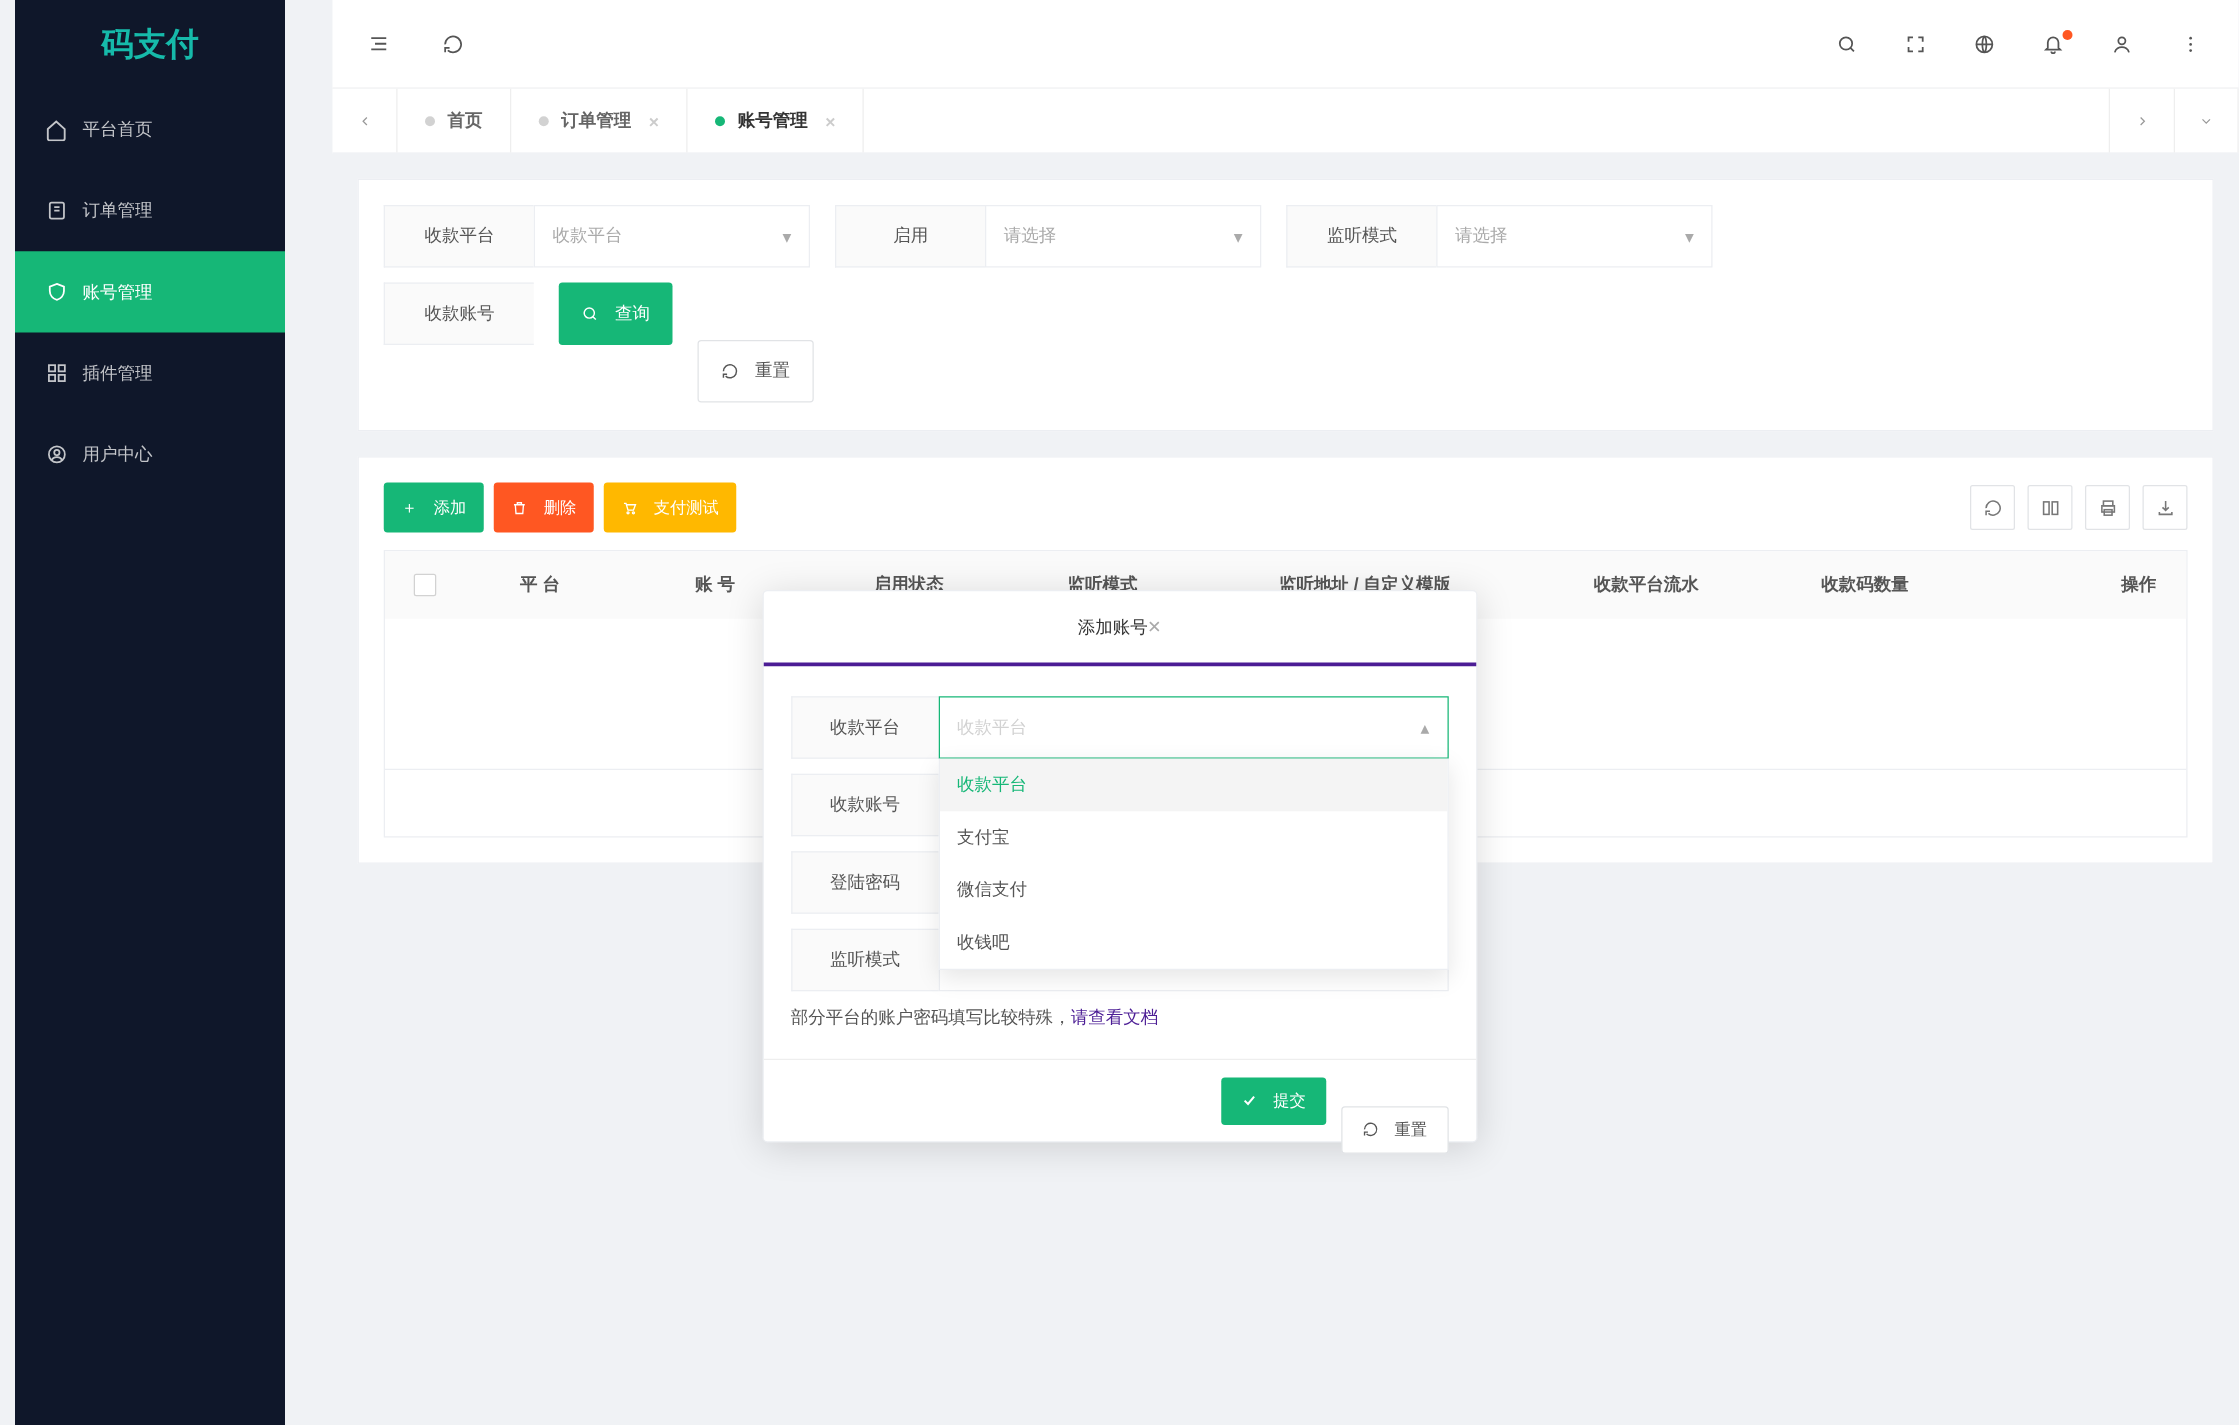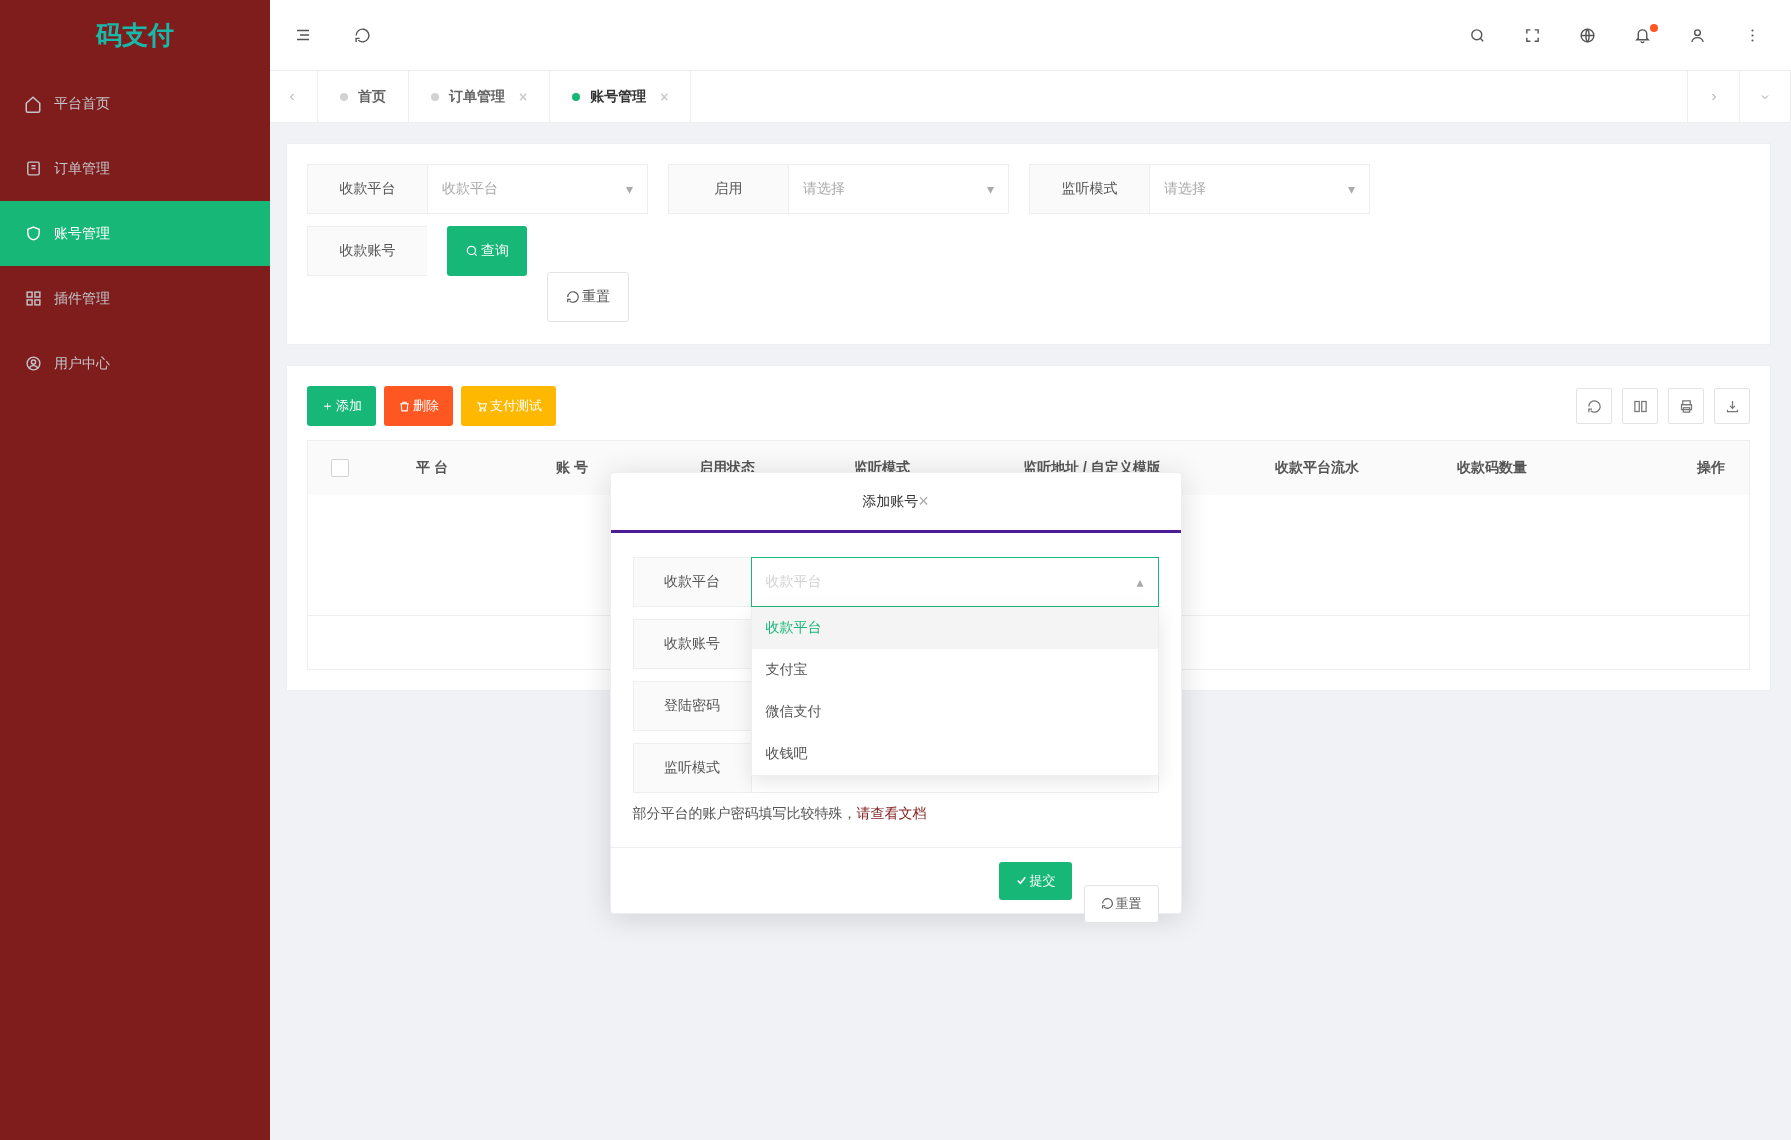--- a/index.html
+++ b/index.html
@@ -1,19 +1,19 @@
 <!DOCTYPE html>
 <html><head>
 <meta charset="utf-8">
 <style>
 * { box-sizing: border-box; margin: 0; padding: 0; }
 body { font-family: "Helvetica Neue", Arial, "PingFang SC", "Microsoft YaHei", sans-serif; font-size: 14px; color: #333; background: #f0f2f5; }
 
 
-.sidebar { position: fixed; left: 0; top: 0; bottom: 0; width: 270px; background: #7f1d1d; color: #d6d6d6; }
+.sidebar { position: fixed; left: 12px; top: 0; bottom: 0; width: 216px; background: #0f172a; color: #d6d6d6; }
 .logo { height: 71px; display: flex; align-items: center; justify-content: center; font-size: 26px; font-weight: bold; color: #16baaa; }
 .nav-item { height: 65px; display: flex; align-items: center; padding-left: 24px; gap: 12px; cursor: pointer; color: #c3c5c9; }
 .nav-item.active { background: #16b777; color: #fff; }
 .nav-item .icon { width: 18px; height: 18px; display: inline-flex; align-items: center; justify-content: center; }
 
 
 .main { margin-left: 266px; }
 
 
 .topbar { height: 71px; background: #fff; border-bottom: 1px solid #edeef0; display: flex; align-items: center; justify-content: space-between; padding: 0 30px 0 28px; }
@@ -36,21 +36,21 @@
 
 
 .page { padding: 20px; }
 .panel { background: #fff; border: 1px solid #eceef2; padding: 20px 20px 10px 20px; margin-bottom: 20px; }
 
 
 .filter-row { display: flex; gap: 20px; flex-wrap: wrap; margin-bottom: 12px; }
 .field { display: flex; align-items: center; height: 50px; }
 .field-label { width: 120px; height: 50px; background: #fafafa; border: 1px solid #eceef2; border-right: none; display: flex; align-items: center; justify-content: center; color: #555; font-size: 14px; }
 .field-input { width: 221px; height: 50px; border: 1px solid #eceef2; padding: 0 14px; background: #fff; display: flex; align-items: center; justify-content: space-between; color: #aaa; }
-.btn { height: 50px; padding: 0 18px; border-radius: 3px; border: none; display: inline-flex; align-items: center; gap: 2px; cursor: pointer; font-size: 14px; }
+.btn { height: 50px; padding: 0 18px; border-radius: 3px; border: none; display: inline-flex; align-items: center; gap: 13px; cursor: pointer; font-size: 14px; }
 .btn-green { background: #16b777; color: #fff; }
 .btn-default { background: #fff; color: #555; border: 1px solid #e1e3e6; margin-top: 46px; }
 
 
 .actionbar { display: flex; align-items: center; justify-content: space-between; margin-bottom: 14px; }
 .action-left { display: flex; gap: 8px; }
 .btn-sm { height: 40px; padding: 0 14px; font-size: 13px; }
 .btn-red { background: #ff5722; color: #fff; }
 .btn-orange { background: #ffb800; color: #fff; }
 .action-right { display: flex; gap: 10px; }
@@ -71,21 +71,21 @@
 .modal { width: 572px; background: #fff; border: 1px solid #eceef2; border-radius: 4px; box-shadow: 0 4px 30px rgba(0,0,0,0.14); margin-top: 472px; }
 .modal-header { height: 60px; display: flex; align-items: center; justify-content: center; padding: 0 22px; border-bottom: 3px solid #4c1d95; color: #333; }
 .modal-close { color: #aaa; cursor: pointer; font-size: 18px; }
 .modal-body { padding: 24px 22px; position: relative; }
 .modal-row { display: flex; align-items: center; margin-bottom: 12px; }
 .modal-label { width: 118px; height: 50px; background: #fafafa; border: 1px solid #eceef2; border-right: none; display: flex; align-items: center; justify-content: center; color: #555; }
 .modal-input { flex: 1; height: 50px; border: 1px solid #eceef2; padding: 0 14px; display: flex; align-items: center; justify-content: space-between; color: #aaa; position: relative; }
 .modal-input.focus { border: 1px solid #16b777; }
 .modal-input.focus .input-text { color: #d2d2d2; }
 .hint { color: #555; margin-top: 6px; }
-.hint a { color: #7f1d1d; text-decoration: none; cursor: pointer; }
+.hint a { color: #4c1d95; text-decoration: none; cursor: pointer; }
 
 
 .dropdown { position: absolute; left: 118px; right: 0; top: 50px; background: #fff; border: 1px solid #eceef2; border-top: none; box-shadow: 0 6px 18px rgba(0,0,0,0.1); z-index: 10; }
 .dd-item { height: 42px; display: flex; align-items: center; padding: 0 14px; cursor: pointer; color: #555; }
 .dd-item.selected { color: #16b777; background: #f4f4f4; }
 
 .modal-footer { height: 66px; display: flex; align-items: center; justify-content: flex-end; gap: 12px; padding: 0 22px; border-top: 1px solid #eee; }
 .btn-md { height: 38px; padding: 0 16px; font-size: 13px; }
 
 

